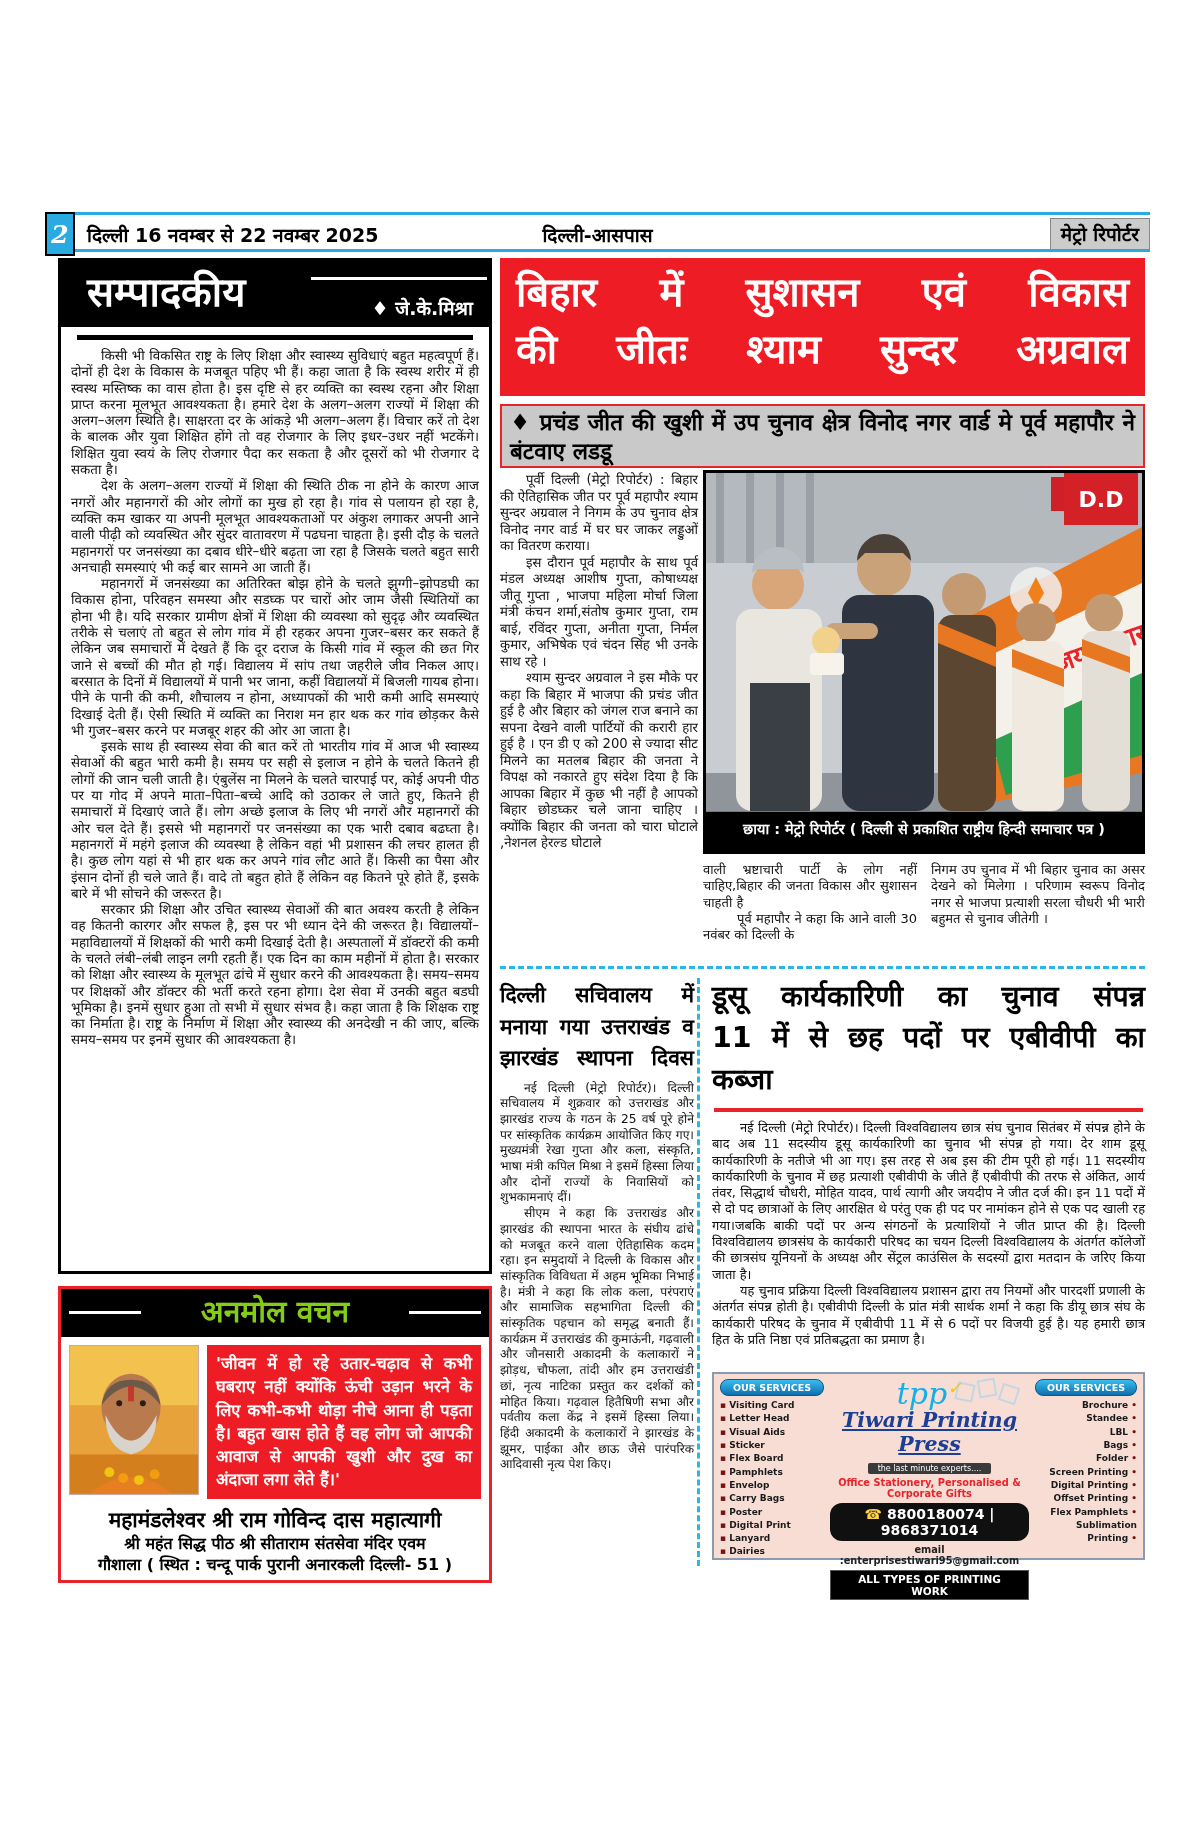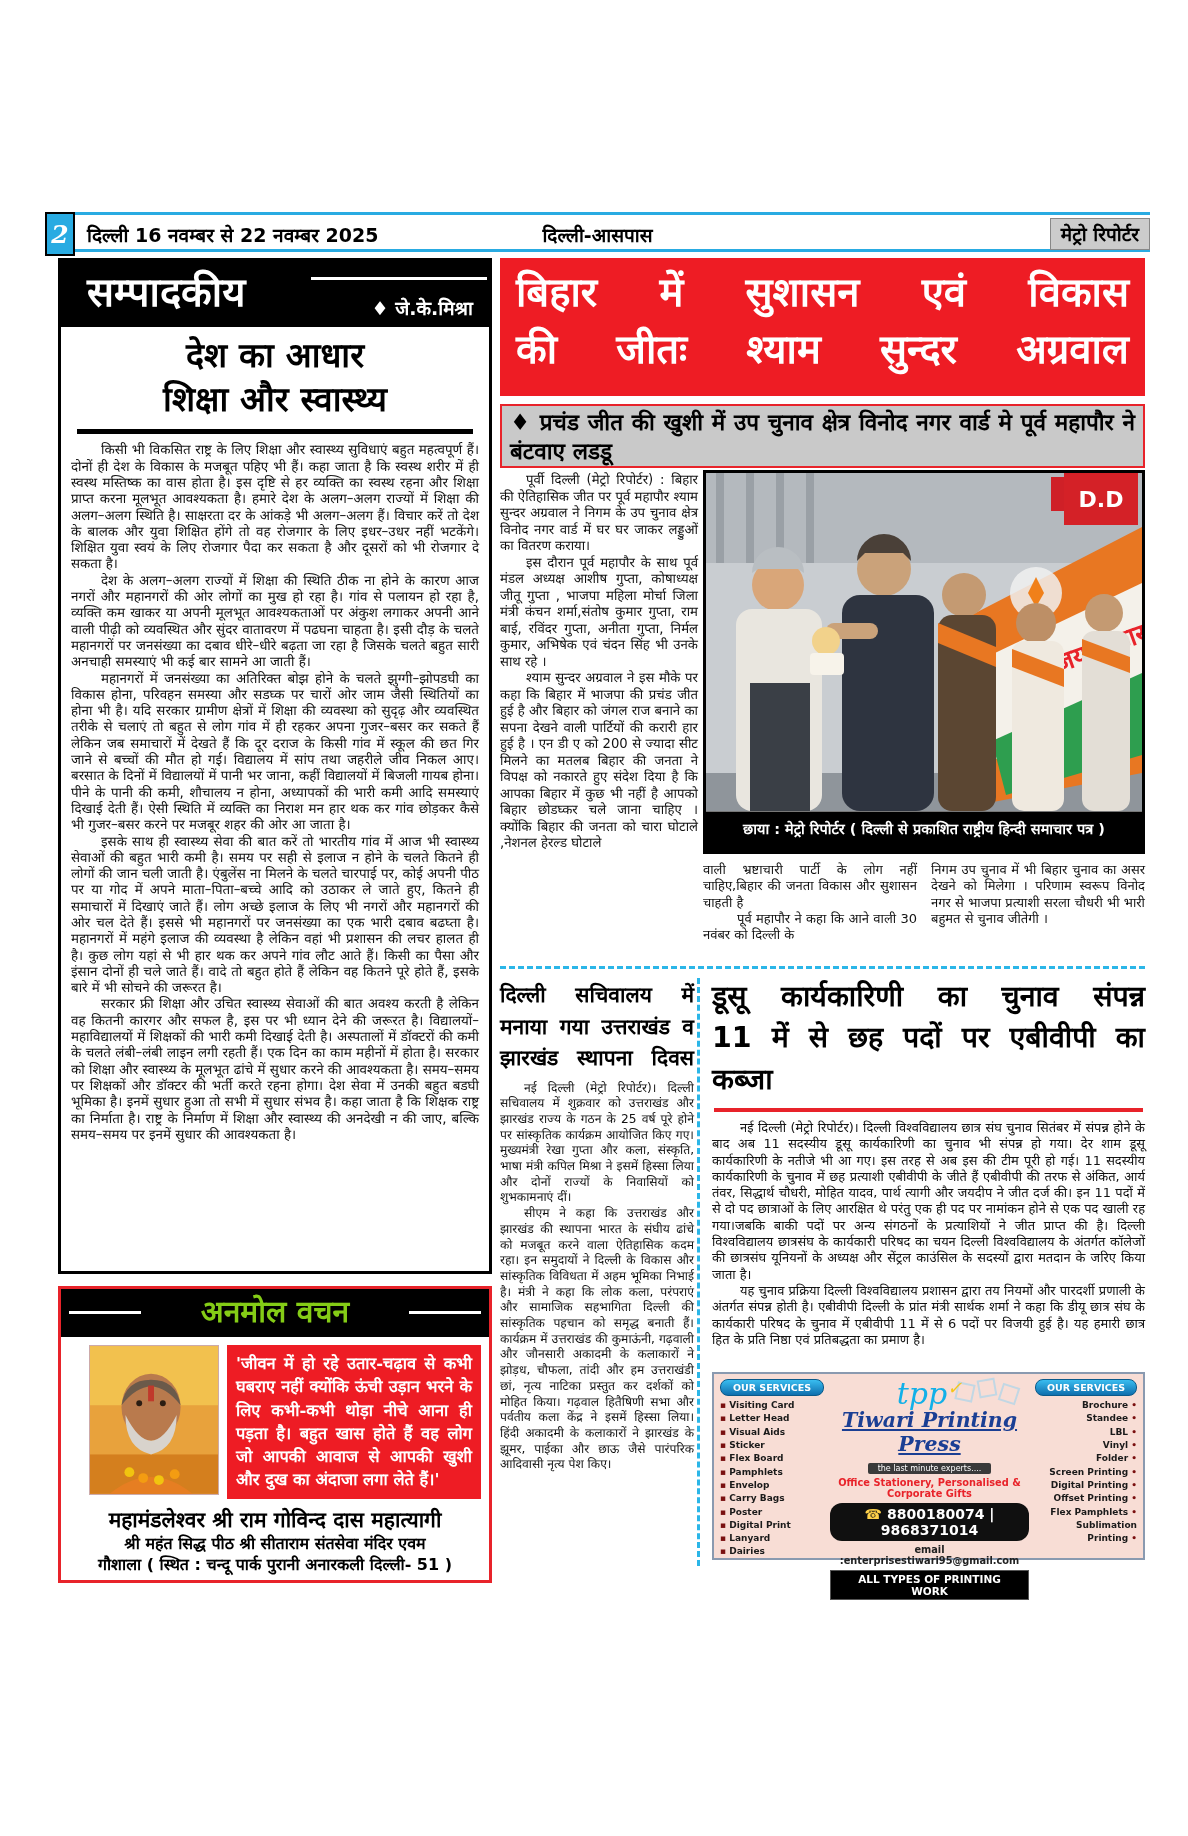--- a/index.html
+++ b/index.html
@@ -30,21 +30,21 @@
   .ed-rule { height:5px; background:#000; margin:8px 16px 6px 16px; }
   .ed-body { padding:2px 10px 0 10px; font-size:13.4px; line-height:16.3px; text-align:justify; color:#111; }
   .ed-body p { text-indent:30px; }
 
   
   .anmol-box { left:58px; top:1286px; width:434px; border:3px solid #e8232a; background:#fff; }
   .anmol-banner { position:relative; background:#000; color:#84cc16; height:48px; text-align:center; }
   .anmol-title { font-size:30px; font-weight:bold; line-height:46px; }
   .anmol-line { position:absolute; top:22px; width:72px; height:3px; background:#fff; }
   .anmol-line.l { left:8px; } .anmol-line.r { right:8px; }
-  .anmol-row { display:flex; padding:8px 8px 4px 8px;margin-left:20px; }
+  .anmol-row { display:flex; padding:8px 8px 4px 8px; }
   .saint-photo { width:130px; height:150px; flex:none; border:1px solid #caa; }
   .anmol-quote { flex:1; margin-left:8px; background:#ee1c24; color:#fff; font-weight:bold;
     font-size:16.4px; line-height:1.42; padding:7px 9px; text-align:justify; }
   .anmol-attrib { text-align:center; font-weight:bold; font-size:21px; padding-top:2px; }
   .anmol-sub { text-align:center; font-weight:bold; font-size:16px; line-height:1.32; padding-bottom:5px; }
 
   
   .lead-headline { left:500px; top:258px; width:645px; height:138px; background:#ee1c24; color:#fff;
     padding:6px 16px 0 16px; }
   .lead-headline div { font-size:40px; font-weight:bold; line-height:1.42;
@@ -122,24 +122,20 @@
     <div class="header-center">दिल्ली-आसपास</div>
     <div class="header-right">मेट्रो रिपोर्टर</div>
   </div>
 
   <div class="abs editorial-box">
     <div class="ed-titlebar">
       <span class="ed-title">सम्पादकीय</span>
       <span class="ed-title-rule"></span>
       <span class="ed-byline">♦ जे.के.मिश्रा</span>
     </div>
-    <div class="ed-headline">
-      <div>देश का आधार</div>
-      <div>शिक्षा और स्वास्थ्य</div>
-    </div>
     <div class="ed-rule"></div>
     <div class="ed-body">
       <p>किसी भी विकसित राष्ट्र के लिए शिक्षा और स्वास्थ्य सुविधाएं बहुत महत्वपूर्ण हैं। दोनों ही देश के विकास के मजबूत पहिए भी हैं। कहा जाता है कि स्वस्थ शरीर में ही स्वस्थ मस्तिष्क का वास होता है। इस दृष्टि से हर व्यक्ति का स्वस्थ रहना और शिक्षा प्राप्त करना मूलभूत आवश्यकता है। हमारे देश के अलग–अलग राज्यों में शिक्षा की अलग–अलग स्थिति है। साक्षरता दर के आंकड़े भी अलग–अलग हैं। विचार करें तो देश के बालक और युवा शिक्षित होंगे तो वह रोजगार के लिए इधर–उधर नहीं भटकेंगे। शिक्षित युवा स्वयं के लिए रोजगार पैदा कर सकता है और दूसरों को भी रोजगार दे सकता है।</p>
       <p>देश के अलग–अलग राज्यों में शिक्षा की स्थिति ठीक ना होने के कारण आज नगरों और महानगरों की ओर लोगों का मुख हो रहा है। गांव से पलायन हो रहा है, व्यक्ति कम खाकर या अपनी मूलभूत आवश्यकताओं पर अंकुश लगाकर अपनी आने वाली पीढ़ी को व्यवस्थित और सुंदर वातावरण में पढघना चाहता है। इसी दौड़ के चलते महानगरों पर जनसंख्या का दबाव धीरे–धीरे बढ़ता जा रहा है जिसके चलते बहुत सारी अनचाही समस्याएं भी कई बार सामने आ जाती हैं।</p>
       <p>महानगरों में जनसंख्या का अतिरिक्त बोझ होने के चलते झुग्गी–झोपडघी का विकास होना, परिवहन समस्या और सडघ्क पर चारों ओर जाम जैसी स्थितियों का होना भी है। यदि सरकार ग्रामीण क्षेत्रों में शिक्षा की व्यवस्था को सुदृढ़ और व्यवस्थित तरीके से चलाएं तो बहुत से लोग गांव में ही रहकर अपना गुजर–बसर कर सकते हैं लेकिन जब समाचारों में देखते हैं कि दूर दराज के किसी गांव में स्कूल की छत गिर जाने से बच्चों की मौत हो गई। विद्यालय में सांप तथा जहरीले जीव निकल आए। बरसात के दिनों में विद्यालयों में पानी भर जाना, कहीं विद्यालयों में बिजली गायब होना। पीने के पानी की कमी, शौचालय न होना, अध्यापकों की भारी कमी आदि समस्याएं दिखाई देती हैं। ऐसी स्थिति में व्यक्ति का निराश मन हार थक कर गांव छोड़कर कैसे भी गुजर–बसर करने पर मजबूर शहर की ओर आ जाता है।</p>
       <p>इसके साथ ही स्वास्थ्य सेवा की बात करें तो भारतीय गांव में आज भी स्वास्थ्य सेवाओं की बहुत भारी कमी है। समय पर सही से इलाज न होने के चलते कितने ही लोगों की जान चली जाती है। एंबुलेंस ना मिलने के चलते चारपाई पर, कोई अपनी पीठ पर या गोद में अपने माता–पिता–बच्चे आदि को उठाकर ले जाते हुए, कितने ही समाचारों में दिखाएं जाते हैं। लोग अच्छे इलाज के लिए भी नगरों और महानगरों की ओर चल देते हैं। इससे भी महानगरों पर जनसंख्या का एक भारी दबाव बढघ्ता है। महानगरों में महंगे इलाज की व्यवस्था है लेकिन वहां भी प्रशासन की लचर हालत ही है। कुछ लोग यहां से भी हार थक कर अपने गांव लौट आते हैं। किसी का पैसा और इंसान दोनों ही चले जाते हैं। वादे तो बहुत होते हैं लेकिन वह कितने पूरे होते हैं, इसके बारे में भी सोचने की जरूरत है।</p>
       <p>सरकार फ्री शिक्षा और उचित स्वास्थ्य सेवाओं की बात अवश्य करती है लेकिन वह कितनी कारगर और सफल है, इस पर भी ध्यान देने की जरूरत है। विद्यालयों–महाविद्यालयों में शिक्षकों की भारी कमी दिखाई देती है। अस्पतालों में डॉक्टरों की कमी के चलते लंबी–लंबी लाइन लगी रहती हैं। एक दिन का काम महीनों में होता है। सरकार को शिक्षा और स्वास्थ्य के मूलभूत ढांचे में सुधार करने की आवश्यकता है। समय–समय पर शिक्षकों और डॉक्टर की भर्ती करते रहना होगा। देश सेवा में उनकी बहुत बडघी भूमिका है। इनमें सुधार हुआ तो सभी में सुधार संभव है। कहा जाता है कि शिक्षक राष्ट्र का निर्माता है। राष्ट्र के निर्माण में शिक्षा और स्वास्थ्य की अनदेखी न की जाए, बल्कि समय–समय पर इनमें सुधार की आवश्यकता है।</p>
     </div>
   </div>
 
@@ -302,21 +298,21 @@
       <div class="ad-phone"><span class="ph-icon">☎</span><span>8800180074 | 9868371014</span></div>
       <div class="ad-email">email :enterprisestiwari95@gmail.com</div>
       <div><span class="ad-bottom">ALL TYPES OF PRINTING WORK</span></div>
     </div>
     <div class="ad-col right">
       <div class="ad-header">OUR SERVICES</div>
       <ul class="ad-list">
         <li>Brochure</li>
         <li>Standee</li>
         <li>LBL</li>
-        <li>Vinyl</li>
+        <li>Bags</li>
         <li>Folder</li>
         <li>Screen Printing</li>
         <li>Digital Printing</li>
         <li>Offset Printing</li>
         <li>Flex Pamphlets</li>
         <li>Sublimation Printing</li>
       </ul>
     </div>
   </div>
 

